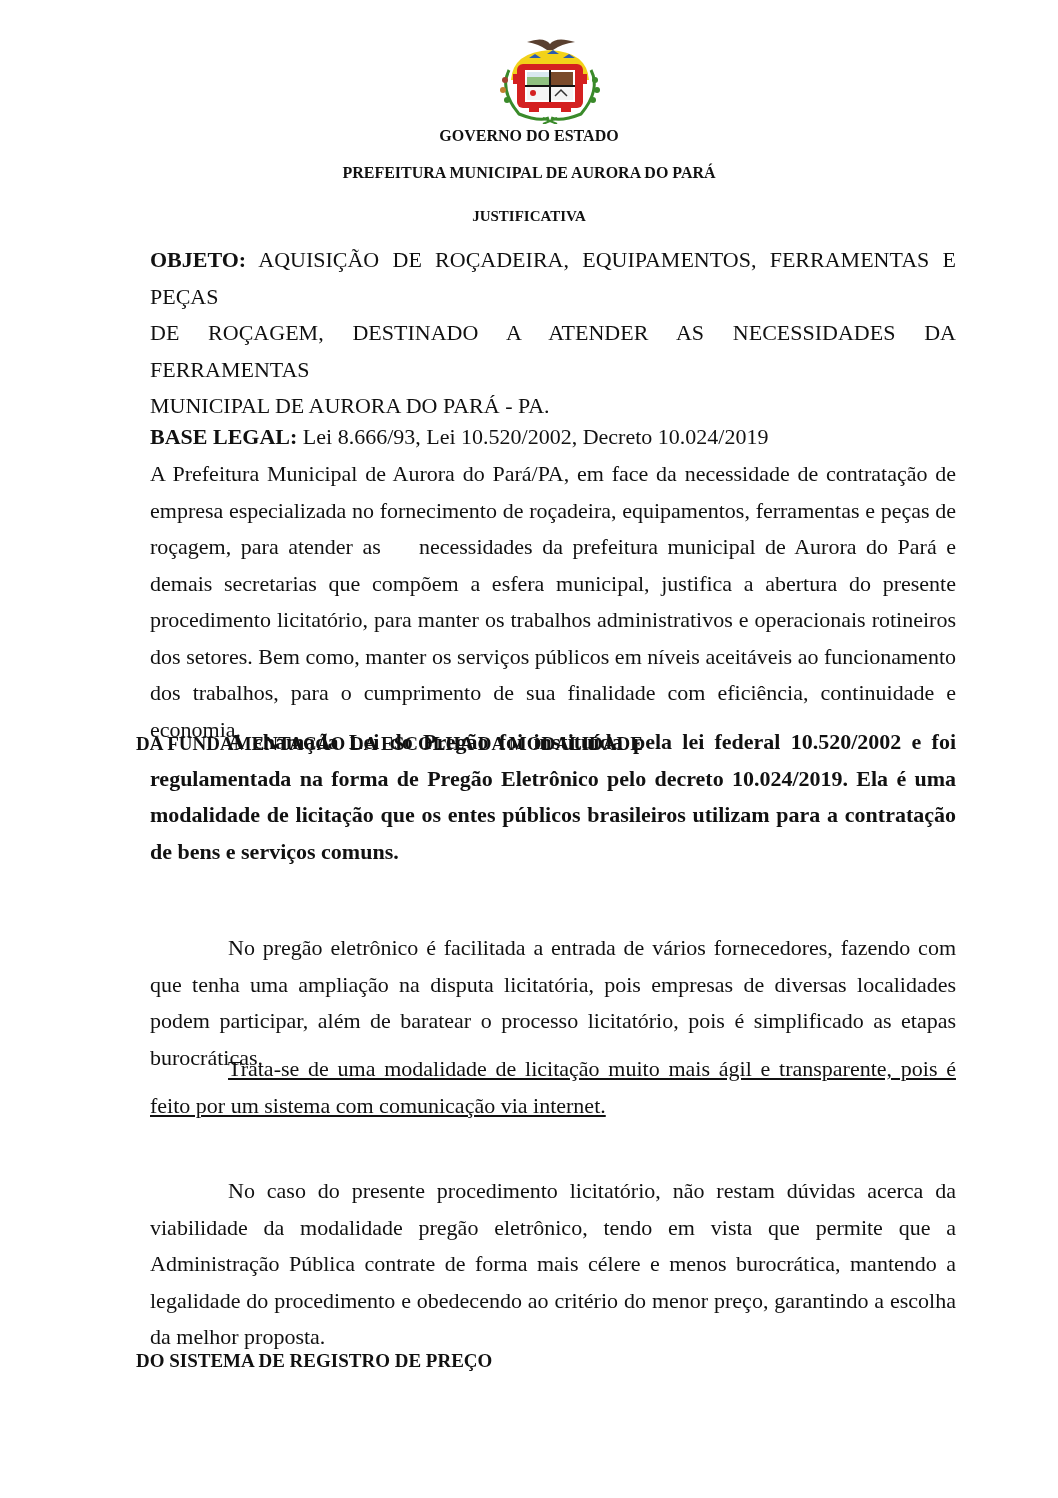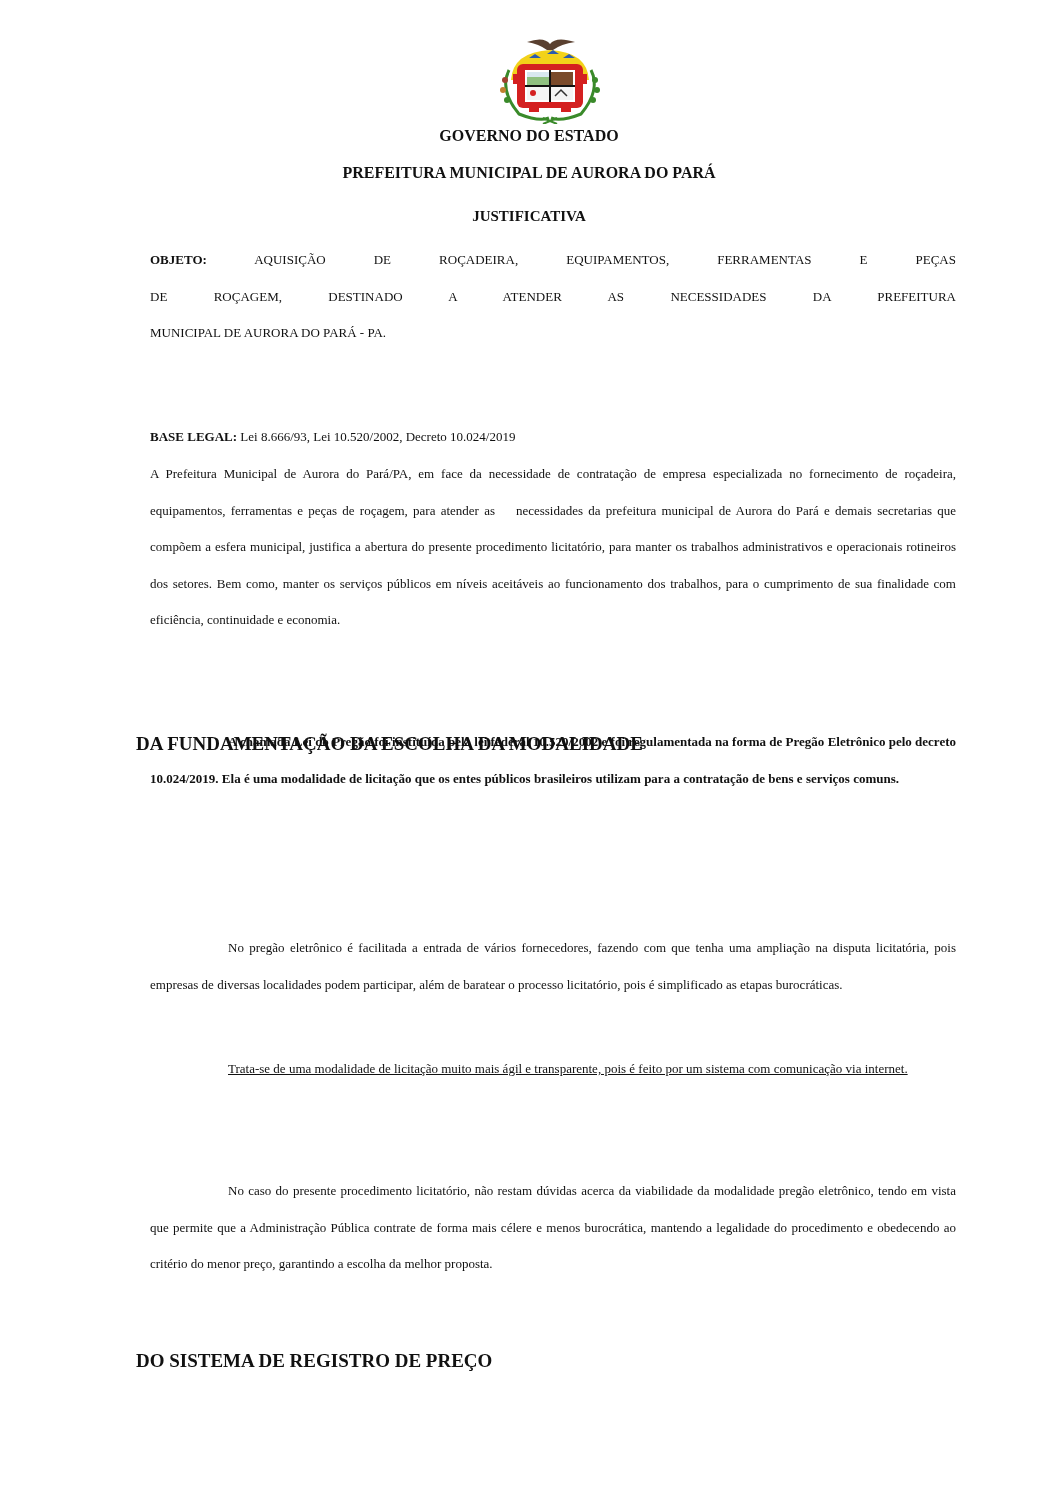--- a/index.html
+++ b/index.html
@@ -32,21 +32,21 @@
       font-weight: bold;
     }
     .hdr-gov { top: 127px; font-size: 16px; }
     .hdr-pref { top: 164px; font-size: 16px; }
     .hdr-title { top: 208px; font-size: 15px; }
 
     .para {
       position: absolute;
       left: 150px;
       width: 806px;
-      font-size: 13px;
+      font-size: 22px;
       line-height: 36.5px;
       text-align: justify;
       margin: 0;
     }
     .para b { font-weight: bold; }
     .indent { text-indent: 78px; }
     .heading {
       position: absolute;
       left: 136px;
       font-size: 19px;
@@ -98,21 +98,21 @@
       <path d="M54 84 L68 90 M68 84 L54 90" stroke="#3a8a2a" stroke-width="2"></path>
     </svg>
   </div>
 
   <div class="center-line hdr-pref">PREFEITURA MUNICIPAL DE AURORA DO PARÁ</div>
   <div class="center-line hdr-gov">GOVERNO DO ESTADO</div>
   <div class="center-line hdr-title">JUSTIFICATIVA</div>
 
   <div class="para" style="top:242px;">
     <div class="justify-last"><b>OBJETO:</b> <span>AQUISIÇÃO DE ROÇADEIRA, EQUIPAMENTOS, FERRAMENTAS E PEÇAS</span></div>
-    <div class="justify-last">DE ROÇAGEM, DESTINADO A ATENDER AS NECESSIDADES DA PREFEITURA</div>
+    <div class="justify-last">DE ROÇAGEM, DESTINADO A ATENDER AS NECESSIDADES DA FERRAMENTAS</div>
     <div>MUNICIPAL DE AURORA DO PARÁ - PA.</div>
   </div>
 
 
   <div class="para" style="top:419px;">
     <b>BASE LEGAL:</b> <span>Lei 8.666/93, Lei 10.520/2002, Decreto 10.024/2019</span>
   </div>
 
   <p class="para" style="top:456px; white-space:pre-wrap;">A Prefeitura Municipal de Aurora do Pará/PA, em face da necessidade de contratação de empresa especializada no fornecimento de roçadeira, equipamentos, ferramentas e peças de roçagem, para atender as    necessidades da prefeitura municipal de Aurora do Pará e demais secretarias que compõem a esfera municipal, justifica a abertura do presente procedimento licitatório, para manter os trabalhos administrativos e operacionais rotineiros dos setores. Bem como, manter os serviços públicos em níveis aceitáveis ao funcionamento dos trabalhos, para o cumprimento de sua finalidade com eficiência, continuidade e economia.</p>
 

